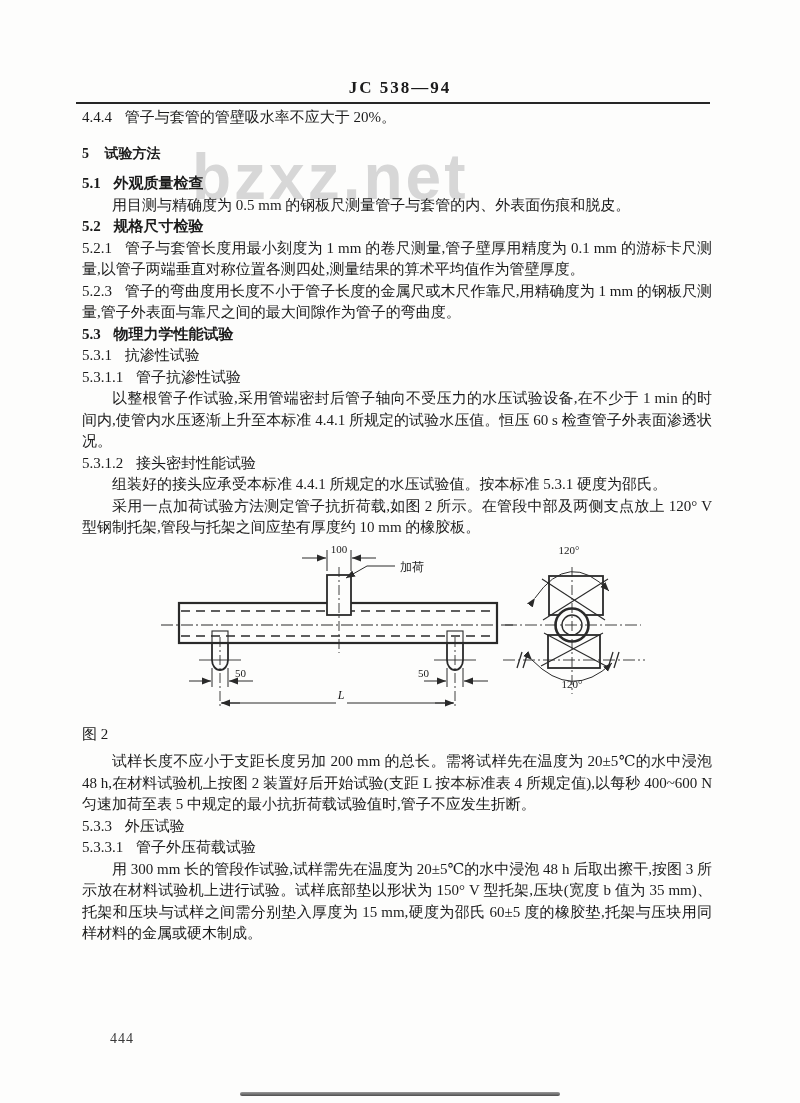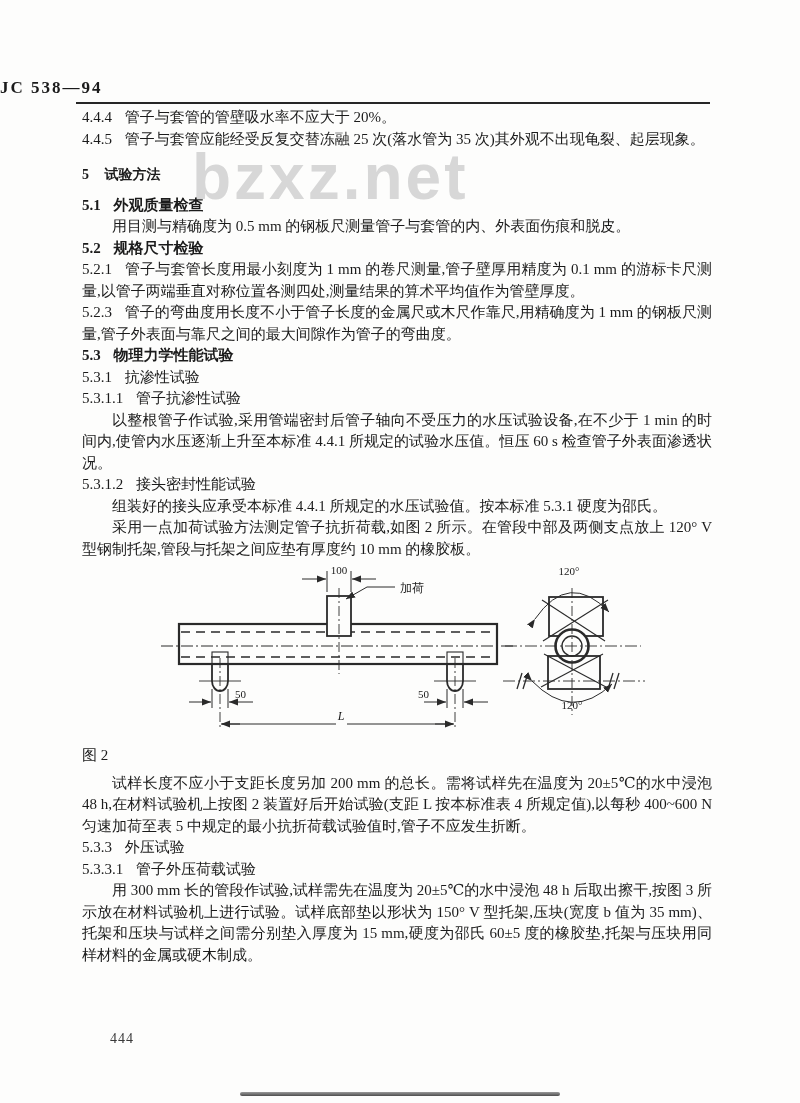--- a/index.html
+++ b/index.html
@@ -7,21 +7,21 @@
     position:relative;width:800px;height:1103px;background:#fdfdfc;
     font-family:"Liberation Serif","DejaVu Serif",serif;color:#1b1b1b;overflow:hidden;
   }
   .watermark{
     position:absolute;left:192px;top:140px;z-index:0;
     font-family:Liberation Sans, sans-serif;
     font-weight:bold;font-size:64px;letter-spacing:3px;color:#d7d7d7;
     user-select:none;
   }
   .hdr{
-    position:absolute;top:78px;left:0;width:100%;z-index:2;
+    position:absolute;top:78px;left:0;width:100%;text-align:center;z-index:2;
     font-size:17px;font-weight:600;letter-spacing:2px;
   }
   .hdr-rule{
     position:absolute;top:102px;left:76px;width:634px;height:2px;background:#262626;z-index:2;
   }
   .content{
     position:absolute;left:82px;top:107px;width:630px;z-index:1;
     font-size:15px;line-height:21.5px;text-align:justify;
   }
   .content p{margin:0;}
@@ -48,21 +48,20 @@
 
   <div class="watermark">bzxz.net</div>
 
   <div class="hdr">JC 538—94</div>
   <div class="hdr-rule"></div>
 
   <div class="content">
 
     <p class="clause"><span class="num">4.4.4</span><span>管子与套管的管壁吸水率不应大于 20%。</span></p>
 
-    <p class="clause"><span class="num">4.4.5</span><span>管子与套管应能经受反复交替冻融 25 次(落水管为 35 次)其外观不出现龟裂、起层现象。</span></p>
 
     <p class="h1"><span class="num gap-wide">5</span><span>试验方法</span></p>
 
     <p class="h2"><span class="num">5.1</span><span>外观质量检查</span></p>
 
     <p class="body-para"><span>用目测与精确度为 0.5 mm 的钢板尺测量管子与套管的内、外表面伤痕和脱皮。</span></p>
 
     <p class="h2"><span class="num">5.2</span><span>规格尺寸检验</span></p>
 
     <p class="clause"><span class="num">5.2.1</span><span>管子与套管长度用最小刻度为 1 mm 的卷尺测量,管子壁厚用精度为 0.1 mm 的游标卡尺测量,以管子两端垂直对称位置各测四处,测量结果的算术平均值作为管壁厚度。</span></p>

